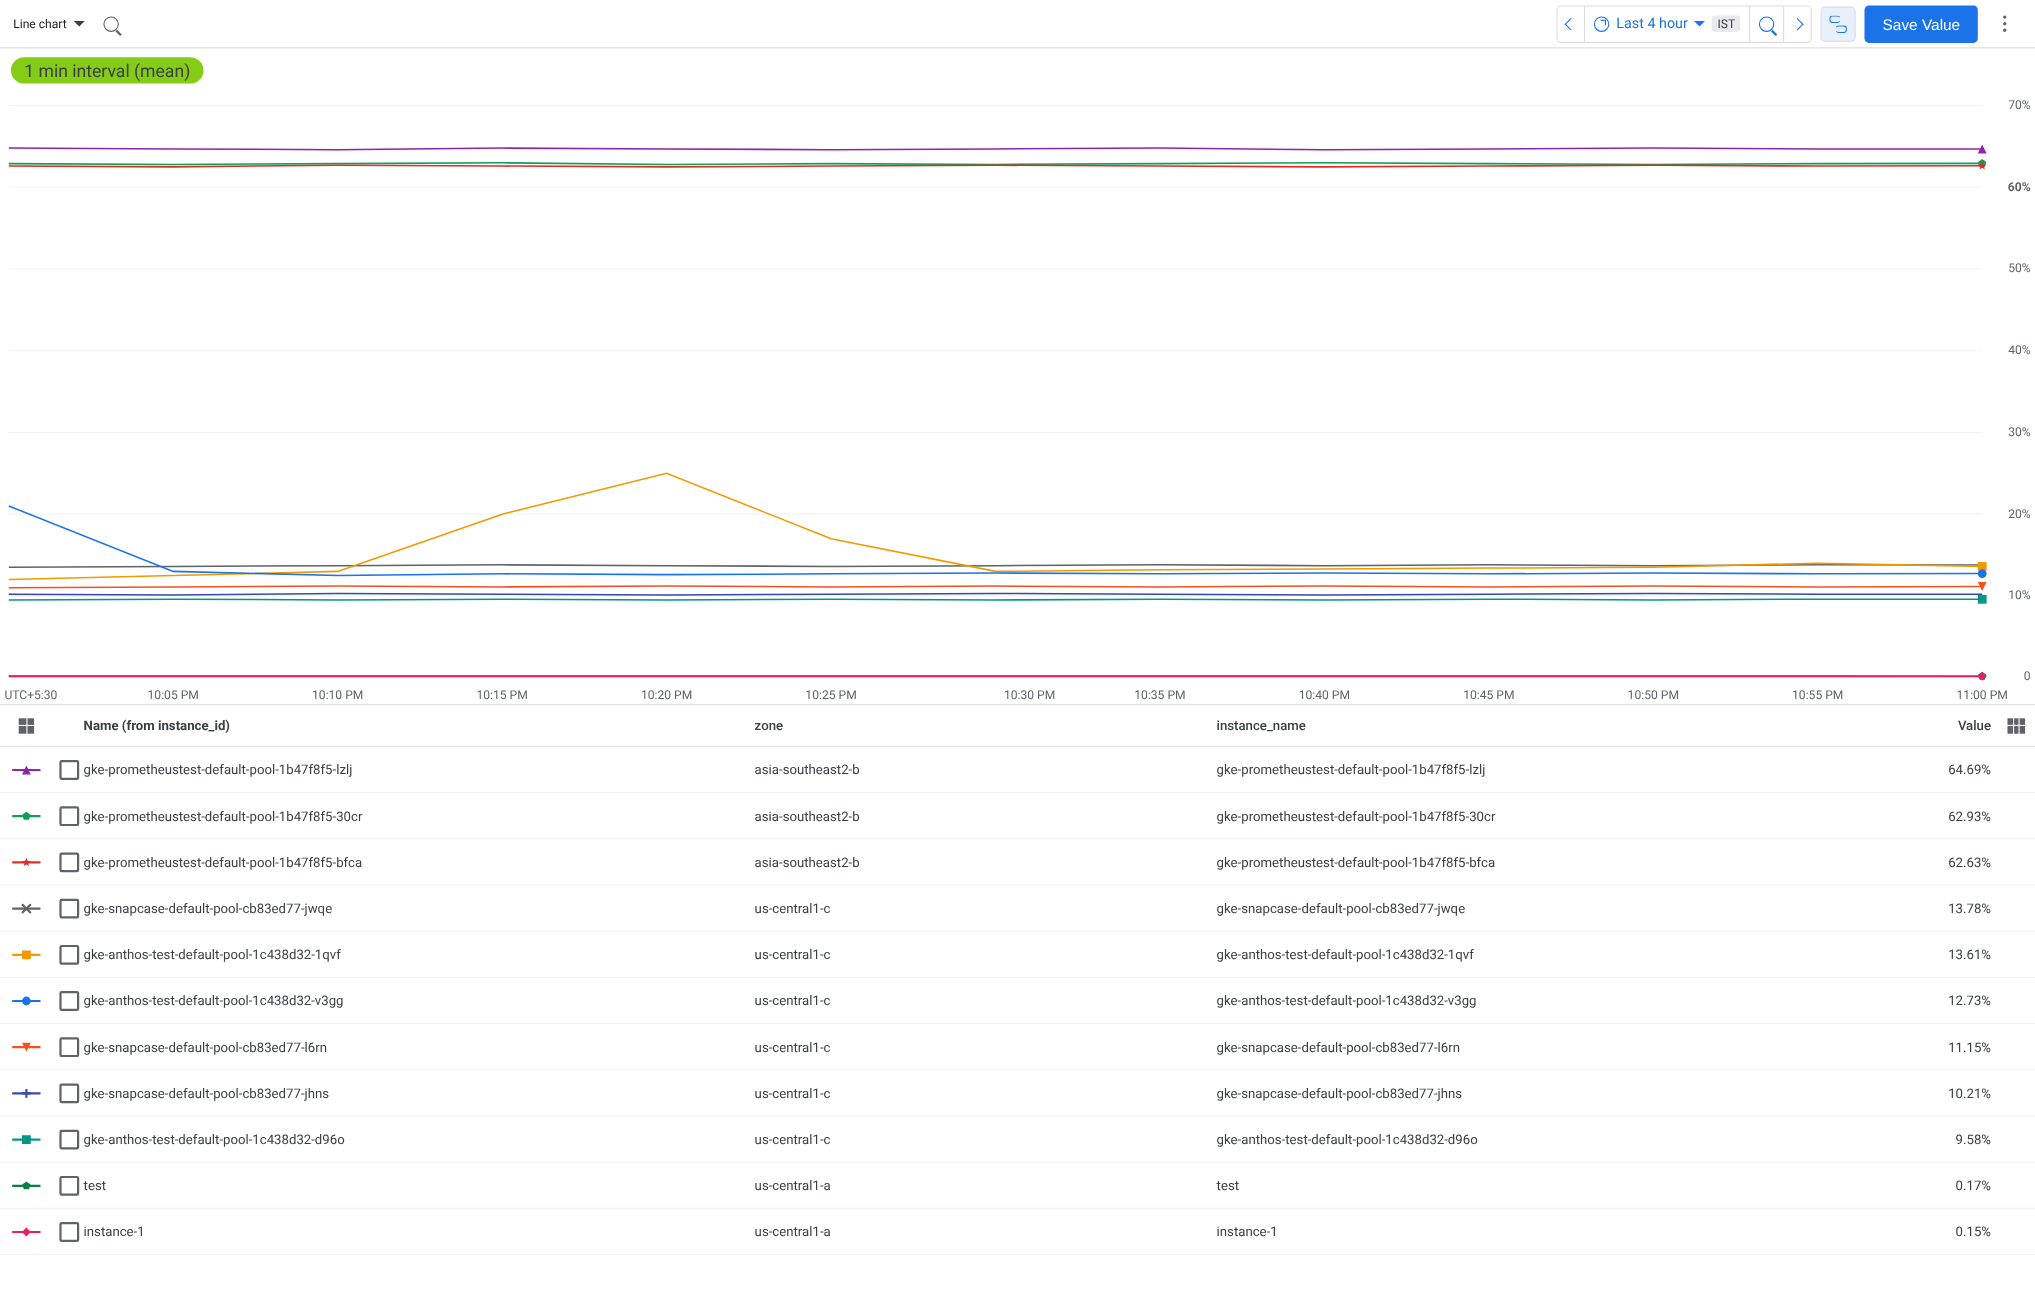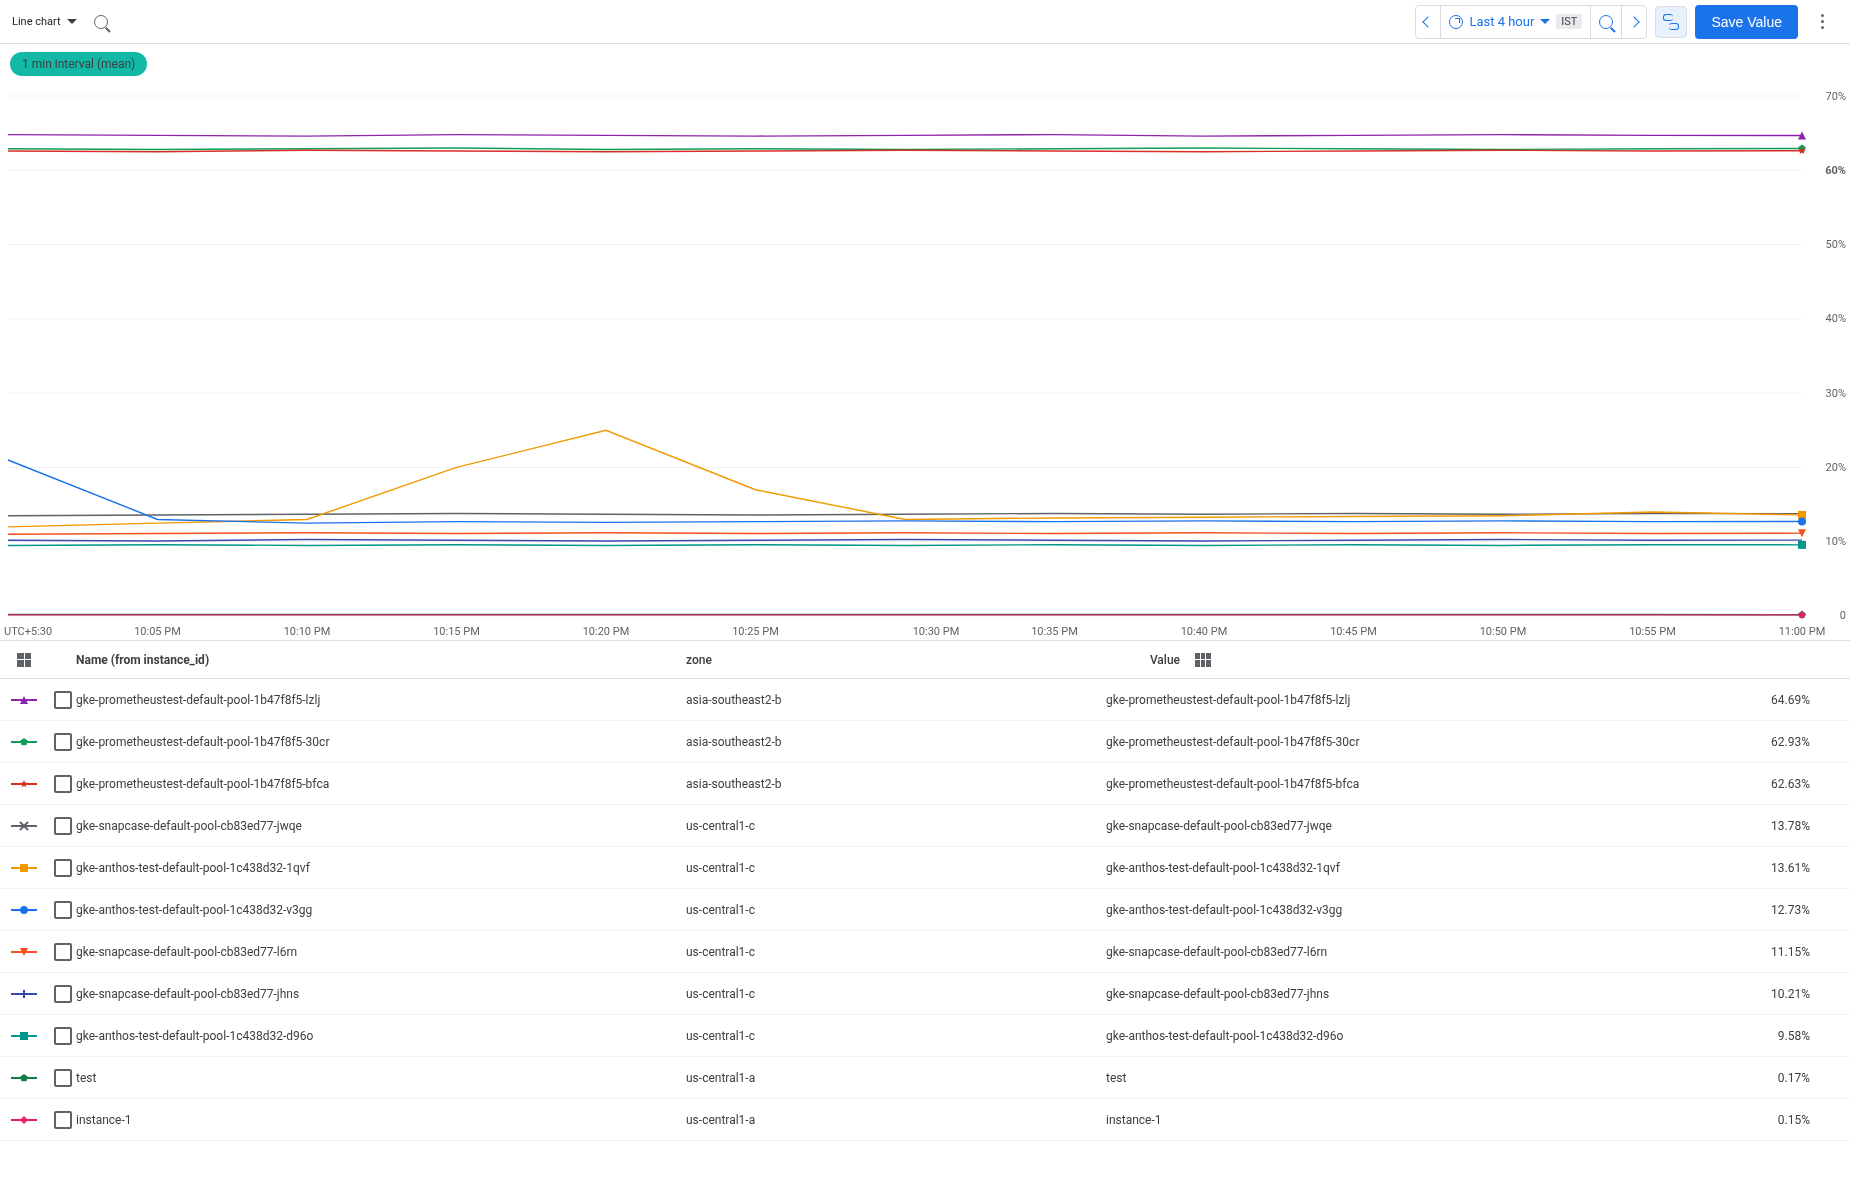--- a/index.html
+++ b/index.html
@@ -8,21 +8,21 @@
 .top .title{font-size:11px;color:#202124;display:flex;align-items:center;gap:6px;cursor:pointer}
 .top .spacer{flex:1}
 .iconbtn{width:32px;height:32px;border:1px solid #dadce0;border-radius:4px;background:#fff;display:flex;align-items:center;justify-content:center;cursor:pointer;color:#1a73e8}
 .iconbtn.nob{border:none;color:#5f6368}
 .iconbtn.sel{background:#e8f0fe}
 .btngroup{display:flex;border:1px solid #dadce0;border-radius:4px;overflow:hidden}
 .btngroup .seg{height:32px;display:flex;align-items:center;padding:0 8px;cursor:pointer;color:#1a73e8;border-right:1px solid #dadce0}
 .btngroup .seg:last-child{border-right:none}
 .pill{background:#e8eaed;color:#3c4043;border-radius:3px;padding:1px 5px;font-size:11px}
 .primary{background:#1a73e8;color:#fff;border:none;border-radius:4px;height:34px;padding:0 16px;font-size:14px;cursor:pointer}
-.chip{display:inline-flex;align-items:center;background:#14b8a6;color:#3c4043;border-radius:12px;height:24px;padding:0 12px;font-size:12px;margin:8px 0 0 10px}
+.chip{display:inline-flex;align-items:center;background:#84cc16;color:#3c4043;border-radius:12px;height:24px;padding:0 12px;font-size:16px;margin:8px 0 0 10px}
 .chartwrap{position:relative;height:565px;border-bottom:1px solid #e0e0e0}
 #chart{position:absolute;inset:0}
 .ytick{position:absolute;right:4px;font-size:11px;color:#5f6368;transform:translateY(-50%)}
 .xtick{position:absolute;bottom:2px;font-size:11px;color:#5f6368;transform:translateX(-50%)}
 .tz{position:absolute;bottom:2px;left:4px;font-size:11px;color:#5f6368}
 .legend{width:100%}
 .lhdr{display:flex;align-items:center;height:38px;border-bottom:1px solid #e0e0e0;font-size:12px;font-weight:500;color:#3c4043}
 .lrow{display:flex;align-items:center;height:42px;border-bottom:1px solid #f1f3f4;font-size:12px;color:#3c4043}
 .col-mark{width:48px;display:flex;justify-content:center}
 .col-chk{width:28px;display:flex;justify-content:center}
@@ -165,20 +165,21 @@
           <span></span>
           <span></span>
           <span></span>
         </span>
       </div>
     <div class="col-chk"></div>
     <div class="col-name sortcol">
         <b>Name (from instance_id)</b>
       </div>
     <div class="col-zone">zone</div>
+    <div class="col-inst">instance_name</div>
     <div class="col-val">Value</div>
     <div class="col-cols">
         <span class="colgrid">
           <span></span>
           <span></span>
           <span></span>
           <span></span>
           <span></span>
           <span></span>
         </span>

